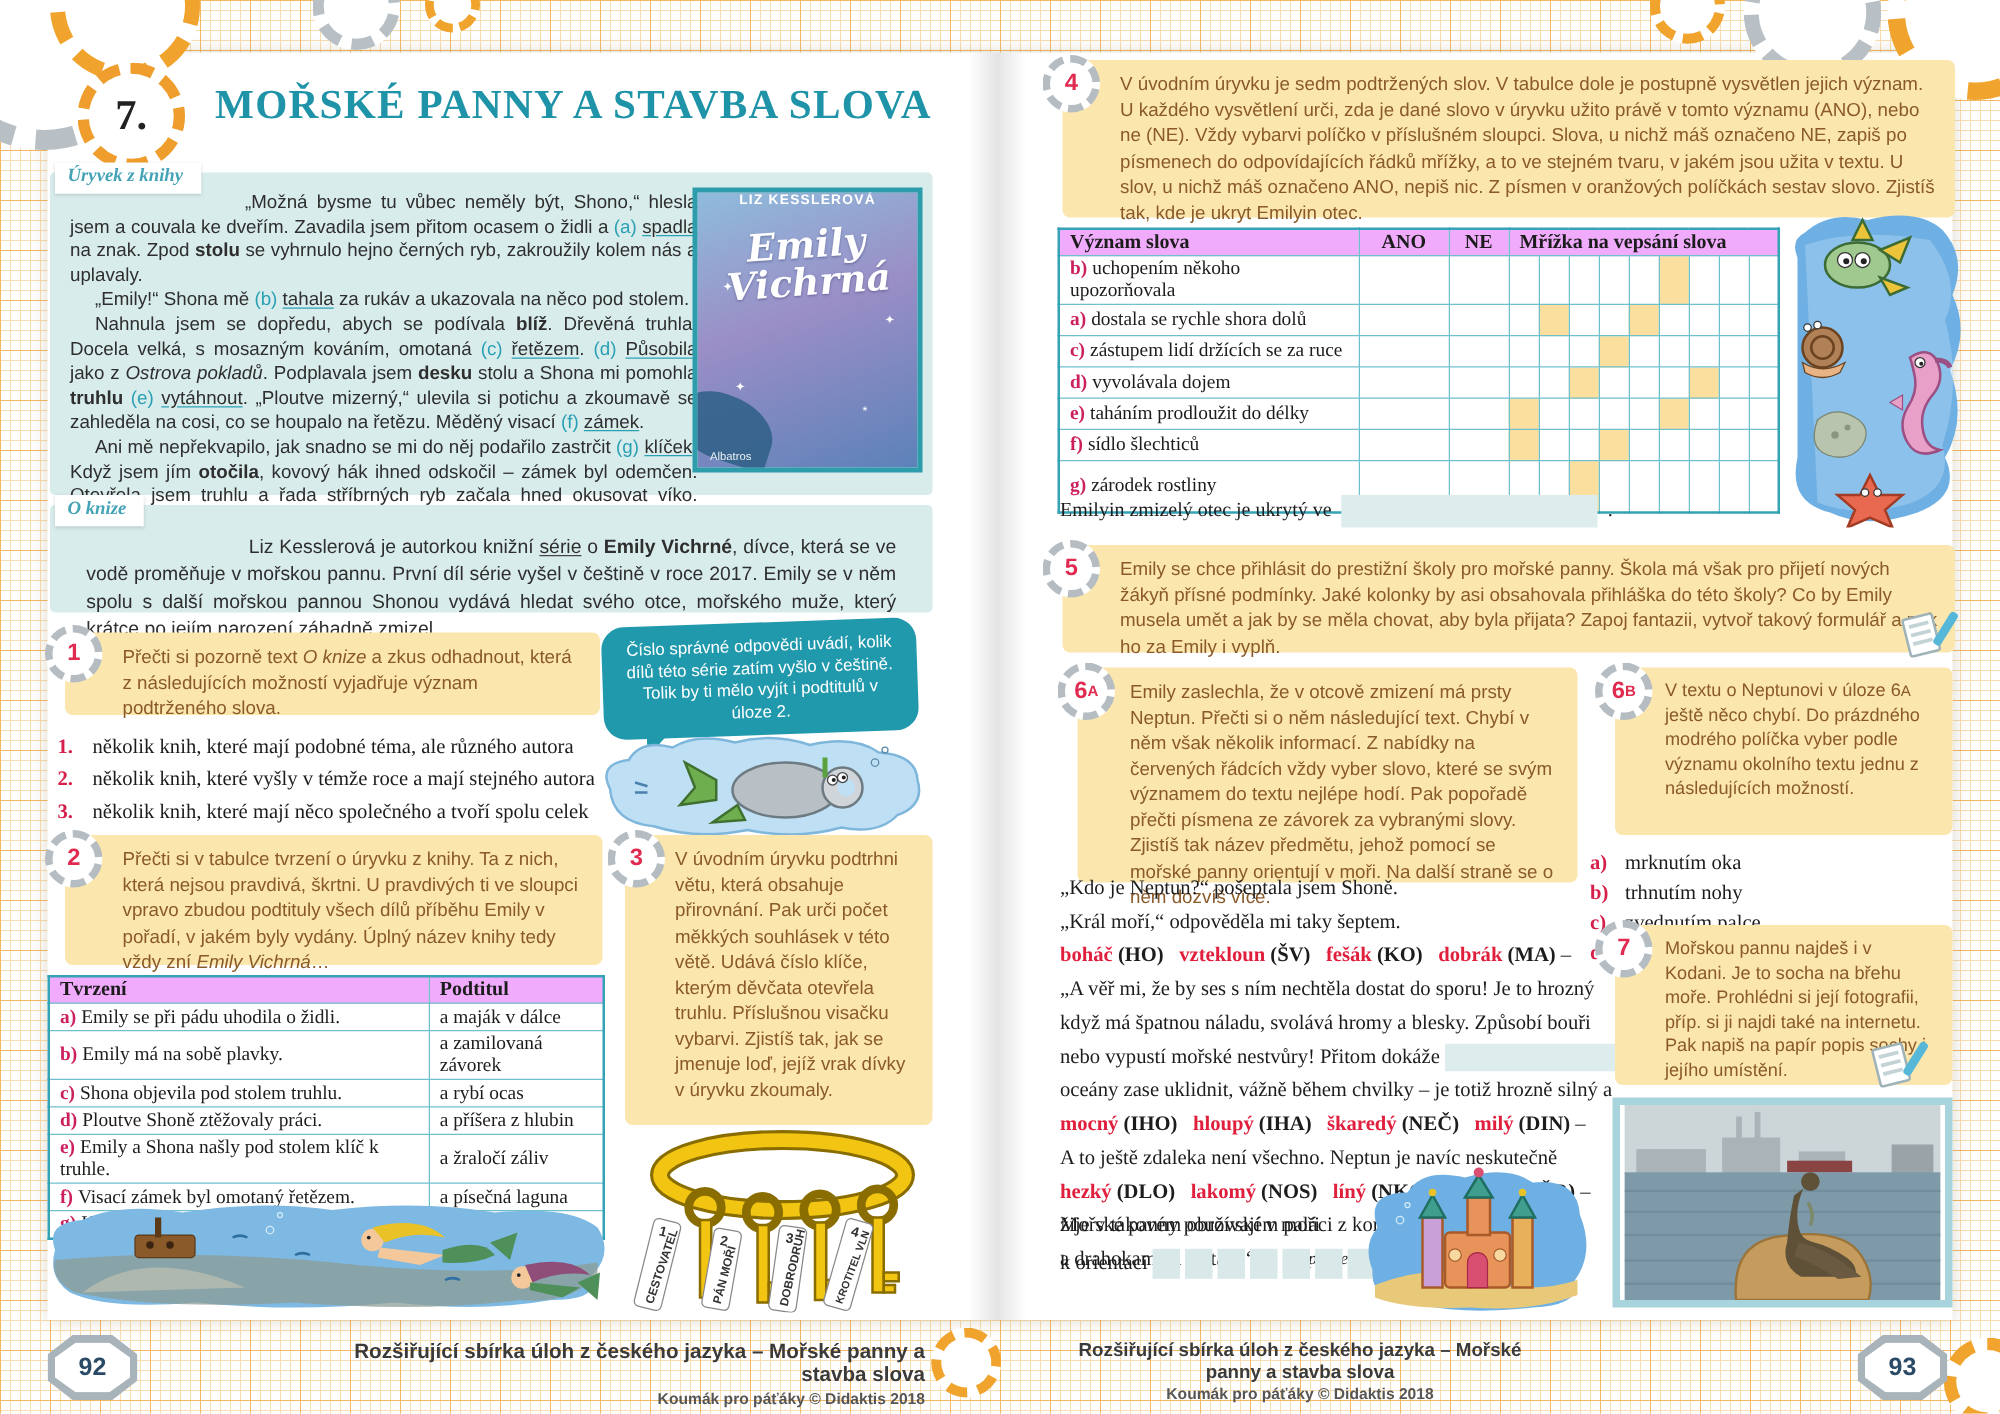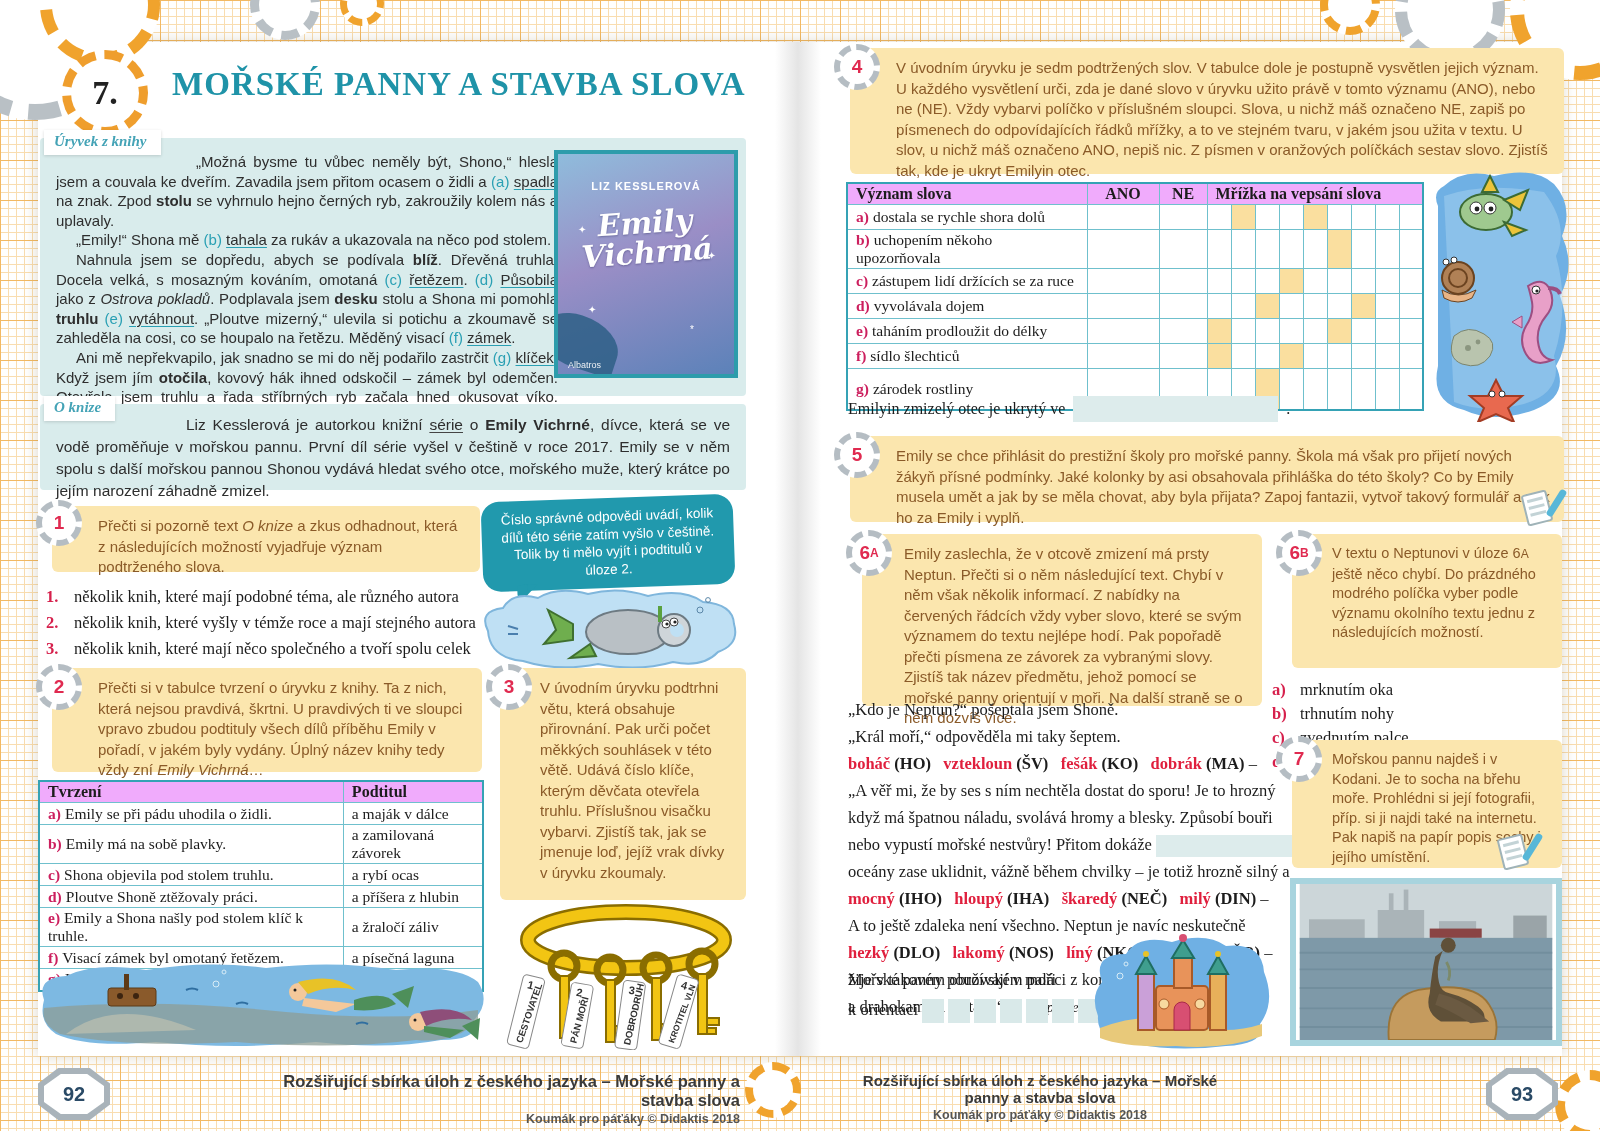--- a/index.html
+++ b/index.html
@@ -24,21 +24,21 @@
   .panel{position:absolute;background:#d9ecec;border-radius:4px;}
   .tab{position:absolute;background:#fff;padding:3px 14px 5px 10px;font:italic bold 15px "Liberation Serif",serif;color:#44a3b6;box-shadow:0 1px 3px rgba(0,0,0,.15);}
   .excerpt-text{position:absolute;left:16px;top:14px;width:502px;font-size:15px;line-height:19.6px;color:#2e2e2e;text-align:justify;}
   .excerpt-text p{margin:0;}
   .excerpt-text p.pind{text-indent:20px;}
   .tl{color:#2aa0b4;}
   .ul{text-decoration:underline;text-decoration-color:#2aa0b4;text-underline-offset:2px;}
   .ul2{text-decoration:underline;text-decoration-color:#444;text-underline-offset:2px;}
   
   .cover{position:absolute;right:8px;top:12px;width:184px;height:228px;border:4px solid #2d9cab;background:linear-gradient(160deg,#8fbcdc 0%,#9a8ec6 45%,#5c82b9 100%);color:#fff;overflow:hidden;}
-  .cover .author{margin-top:26px;text-align:center;font:bold 11px "Liberation Sans",sans-serif;letter-spacing:1px;}
+  .cover .author{text-align:center;font:bold 11px "Liberation Sans",sans-serif;letter-spacing:1px;}
   .cover .ct{font:italic bold 30px "DejaVu Serif",serif;text-align:center;line-height:30px;margin-top:16px;transform:rotate(-4deg);text-shadow:0 1px 2px rgba(40,40,90,.4);}
   .cover .star{position:absolute;color:#fff;font-size:10px;}
   .cover .tail{position:absolute;left:-18px;bottom:6px;width:80px;height:52px;background:#2e5f86;border-radius:60% 80% 10% 70%;transform:rotate(18deg);opacity:.85;}
   .cover .pub{position:absolute;left:10px;bottom:4px;font-size:9px;opacity:.9;}
   
   .task{position:absolute;background:#fbe6ae;border-radius:6px;padding:10px 14px 10px 46px;color:#8a5a28;font-size:15px;line-height:20.5px;}
   .badge{position:absolute;width:46px;height:46px;background:#fff;border:6px dashed #b5bdc3;border-radius:50%;display:flex;align-items:center;justify-content:center;font:bold 19px "Liberation Sans",sans-serif;color:#e02a50;z-index:3;}
   .badge small{font-size:12px;}
   
   .opt{display:flex;gap:8px;font:16.5px "Liberation Serif",serif;color:#1c1c1c;line-height:26px;}
@@ -115,21 +115,21 @@
         <span class="star" style="left:30px;top:150px;">✦</span>
         <span class="star" style="right:40px;top:170px;">*</span>
       <div class="tail"></div>
       <div class="pub">Albatros</div>
     </div>
   </div>
 
   <div class="panel" style="left:40px;top:404px;width:706px;height:86px;">
     <div class="tab" style="left:4px;top:-8px;">O knize</div>
     <div style="position:absolute;left:16px;top:10px;width:674px;font-size:15.5px;line-height:22px;color:#2e2e2e;text-align:justify;">
-      <p style="margin:0;text-indent:130px;">Liz Kesslerová je autorkou knižní <span class="ul2">série</span> o <b>Emily Vichrné</b>, dívce, která se ve vodě proměňuje v mořskou pannu. První díl série vyšel v češtině v roce 2017. Emily se v něm spolu s další mořskou pannou Shonou vydává hledat svého otce, mořského muže, který krátce po jejím narození záhadně zmizel.</p>
+      <p style="margin:13px;text-indent:130px;">Liz Kesslerová je autorkou knižní <span class="ul2">série</span> o <b>Emily Vichrné</b>, dívce, která se ve vodě proměňuje v mořskou pannu. První díl série vyšel v češtině v roce 2017. Emily se v něm spolu s další mořskou pannou Shonou vydává hledat svého otce, mořského muže, který krátce po jejím narození záhadně zmizel.</p>
     </div>
   </div>
 
   <div class="badge" style="left:36px;top:500px;">
       <span>1</span>
     </div>
   <div class="task" style="left:52px;top:506px;width:428px;height:66px;">
     <span>Přečti si pozorně text <i>O knize</i> a zkus odhadnout, která z následujících možností vyjadřuje význam podtrženého slova.</span>
   </div>
   <div class="abs" id="task1-options" style="left:46px;top:584px;">
@@ -312,43 +312,43 @@
 
   <table class="wtab" id="table4" style="left:846px;top:182px;">
       <tbody>
         <tr>
           <th style="width: 240px;">Význam slova</th>
           <th class="anohead" style="width: 72px;">ANO</th>
           <th class="anohead" style="width: 48px;">NE</th>
           <th colspan="9">Mřížka na vepsání slova</th>
         </tr>
         <tr style="height: 25px;">
+          <td><span class="ltr">b)</span><span>uchopením někoho upozorňovala</span></td>
+          <td></td>
+          <td></td>
+          <td class="gridcell"></td>
+          <td class="gridcell"></td>
+          <td class="gridcell"></td>
+          <td class="gridcell"></td>
+          <td class="gridcell"></td>
+          <td class="gridcell hl"></td>
+          <td class="gridcell"></td>
+          <td class="gridcell"></td>
+          <td class="gridcell"></td>
+        </tr>
+        <tr style="height: 25px;">
           <td><span class="ltr">a)</span><span>dostala se rychle shora dolů</span></td>
           <td></td>
           <td></td>
           <td class="gridcell"></td>
           <td class="gridcell hl"></td>
           <td class="gridcell"></td>
           <td class="gridcell"></td>
           <td class="gridcell hl"></td>
           <td class="gridcell"></td>
-          <td class="gridcell"></td>
-          <td class="gridcell"></td>
-          <td class="gridcell"></td>
-        </tr>
-        <tr style="height: 25px;">
-          <td><span class="ltr">b)</span><span>uchopením někoho upozorňovala</span></td>
-          <td></td>
-          <td></td>
-          <td class="gridcell"></td>
-          <td class="gridcell"></td>
-          <td class="gridcell"></td>
-          <td class="gridcell"></td>
-          <td class="gridcell"></td>
-          <td class="gridcell hl"></td>
           <td class="gridcell"></td>
           <td class="gridcell"></td>
           <td class="gridcell"></td>
         </tr>
         <tr style="height: 25px;">
           <td><span class="ltr">c)</span><span>zástupem lidí držících se za ruce</span></td>
           <td></td>
           <td></td>
           <td class="gridcell"></td>
           <td class="gridcell"></td>

